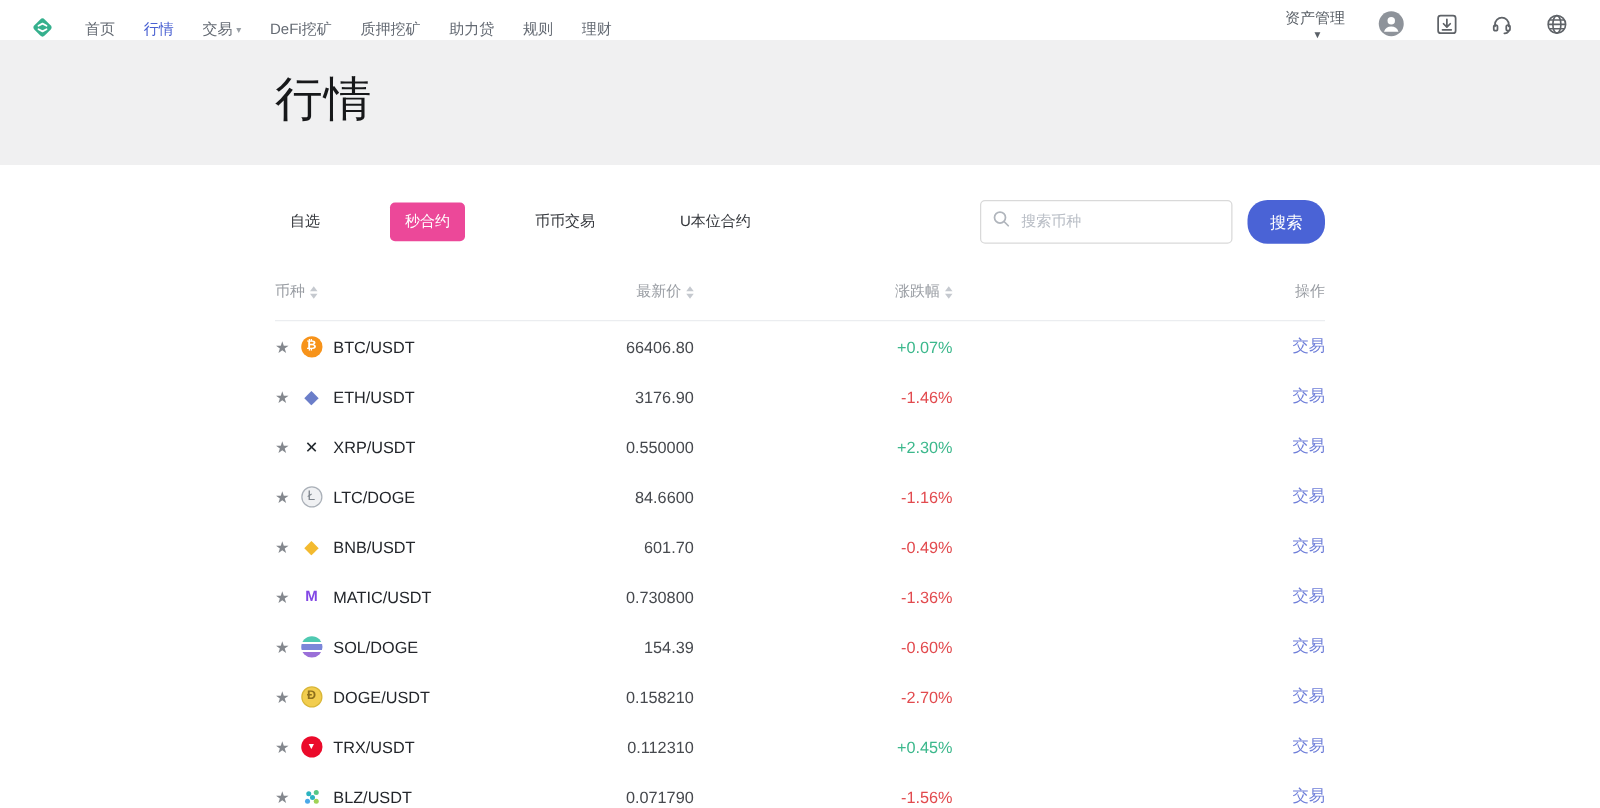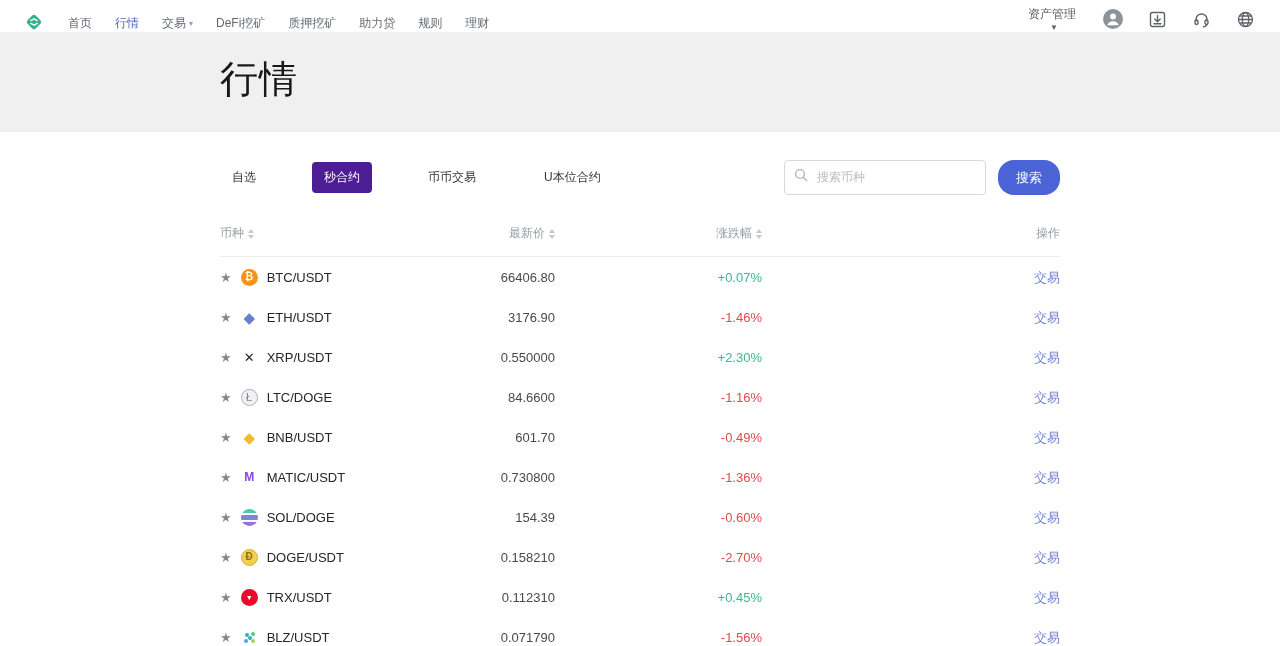--- a/index.html
+++ b/index.html
@@ -21,21 +21,21 @@
   
   .hero { height:100px; background:#f0f0f1; }
   .hero-inner { width:840px; margin:0 auto; padding-top:22px; }
   .hero-title { font-size:38px; font-weight:500; color:#17181a; letter-spacing:1px; }
 
   
   .container { width:840px; margin:0 auto; }
   .toolbar { display:flex; align-items:center; margin-top:28px; height:35px; }
   .tabs { display:flex; align-items:center; }
   .tab { font-size:12px; color:#33363b; margin-right:44px; padding:7px 12px; border-radius:4px; cursor:pointer; white-space:nowrap; }
-  .tab.active { background:#4c1d95; color:#fff; }
+  .tab.active { background:#ec4899; color:#fff; }
   .searchbox { margin-left:auto; display:flex; align-items:center; }
   .search-wrap { position:relative; }
   .search-input { width:202px; height:35px; border:1px solid #d9d9d9; border-radius:4px;
       padding:0 10px 0 32px; font-size:12px; color:#333; outline:none;
       font-family:Liberation Mono, monospace; }
   .search-input::placeholder { color:#b8bdc5; }
   .search-glyph { position:absolute; left:10px; top:8px; width:14px; height:14px; color:#b0b5bc; }
   .search-btn { width:62px; height:35px; margin-left:12px; background:#4a63d6; color:#fff; border:none;
       border-radius:16px; font-size:13px; cursor:pointer; font-family:inherit; }
 

